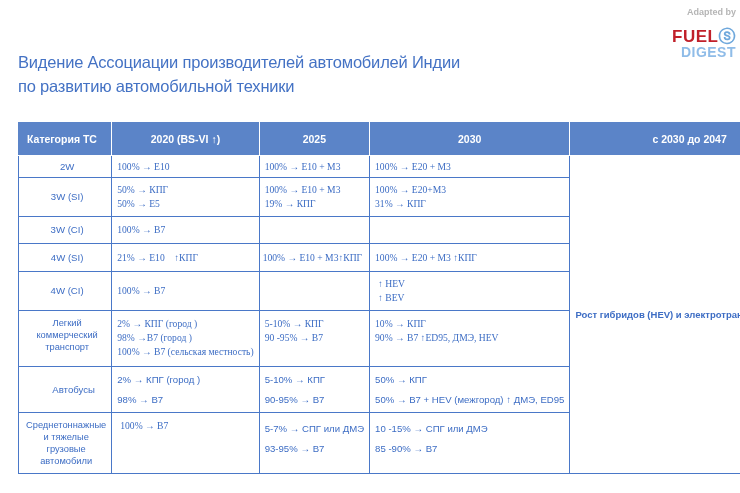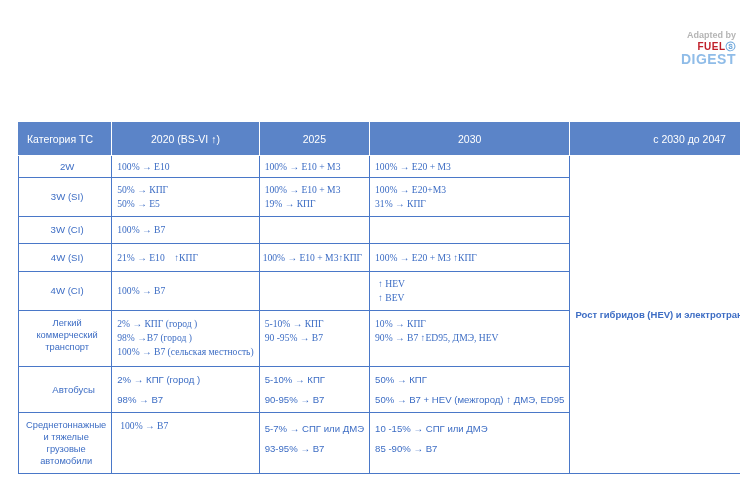--- a/index.html
+++ b/index.html
@@ -1,46 +1,48 @@
 <!DOCTYPE html>
 <html><head>
 <meta charset="utf-8">
 <style>
   html, body { margin: 0; padding: 0; background: #ffffff; }
   body { width: 740px; height: 493px; position: relative; overflow: hidden;
          font-family: "Liberation Sans", "DejaVu Sans", sans-serif; }
   .title { position: absolute; left: 18px; top: 50px; color: #4472C4;
            font-size: 16.5px; line-height: 24px; font-weight: normal; letter-spacing: -0.2px; }
   .title div { white-space: nowrap; }
-  .logo { position: absolute; left: 664px; top: 31px; width: 72px; text-align: right;
+  .logo { position: absolute; left: 664px; top: 8px; width: 72px; text-align: right;
           font-family: "Liberation Sans", sans-serif; font-weight: bold; line-height: 1; }
   .logo .adapted { font-size: 9px; color: #B5B5B5; }
-  .logo .fuel { font-size: 10px; color: #C0202A; letter-spacing: 0.5px; margin-top: 2px; }
+  .logo .fuel { font-size: 17px; color: #C0202A; letter-spacing: 0.5px; margin-top: 11px; }
   .logo .fuel .sicon { color: #6FA8DC; }
   .logo .digest { font-size: 14px; color: #8FBCE8; letter-spacing: 0.5px; }
 
   table.roadmap { position: absolute; left: 18px; top: 122px; border-collapse: collapse;
                   font-size: 9.6px; color: #3D6DC4; table-layout: fixed; }
-  table.roadmap th { background: #5B84C8; color: #ffffff; font-weight: normal; font-size: 10.5px;
+  table.roadmap th { background: #5B84C8; color: #ffffff; font-weight: bold; font-size: 10.5px;
                      height: 33px; border: 1.5px solid #ffffff; border-top: none; padding: 0; }
   table.roadmap th.first { text-align: left; padding-left: 8px; border-left: 1.5px solid #5B84C8; }
   table.roadmap th.last { border-right: 1.5px solid #5B84C8; }
   table.roadmap td { border: 1.5px solid #4A78C8; vertical-align: middle; padding: 2px 5px;
                      line-height: 14px; white-space: nowrap; }
   table.roadmap td.cat { padding-left: 9px; text-align: center; }
   td.top { vertical-align: top !important; padding-top: 6px !important; }
   td.spread div { line-height: 20px; }
   td.cat.wrap { white-space: normal; line-height: 12px; font-weight: normal; font-size: 9.3px; }
   td.side { font-weight: bold; font-size: 9.5px; line-height: 13px; white-space: normal; padding-left: 6px; }
   .line { display: block; font-family: Liberation Serif, serif; }
 </style>
 </head>
 <body>
 
 <div class="title">
+  <div>Видение Ассоциации производителей автомобилей Индии</div>
+  <div>по развитию автомобильной техники</div>
 </div>
 
 <div class="logo">
   <div class="adapted">Adapted by</div>
   <div class="fuel"><span>FUEL</span><span class="sicon">ⓢ</span></div>
   <div class="digest">DIGEST</div>
 </div>
 
 <table class="roadmap">
   <colgroup>

